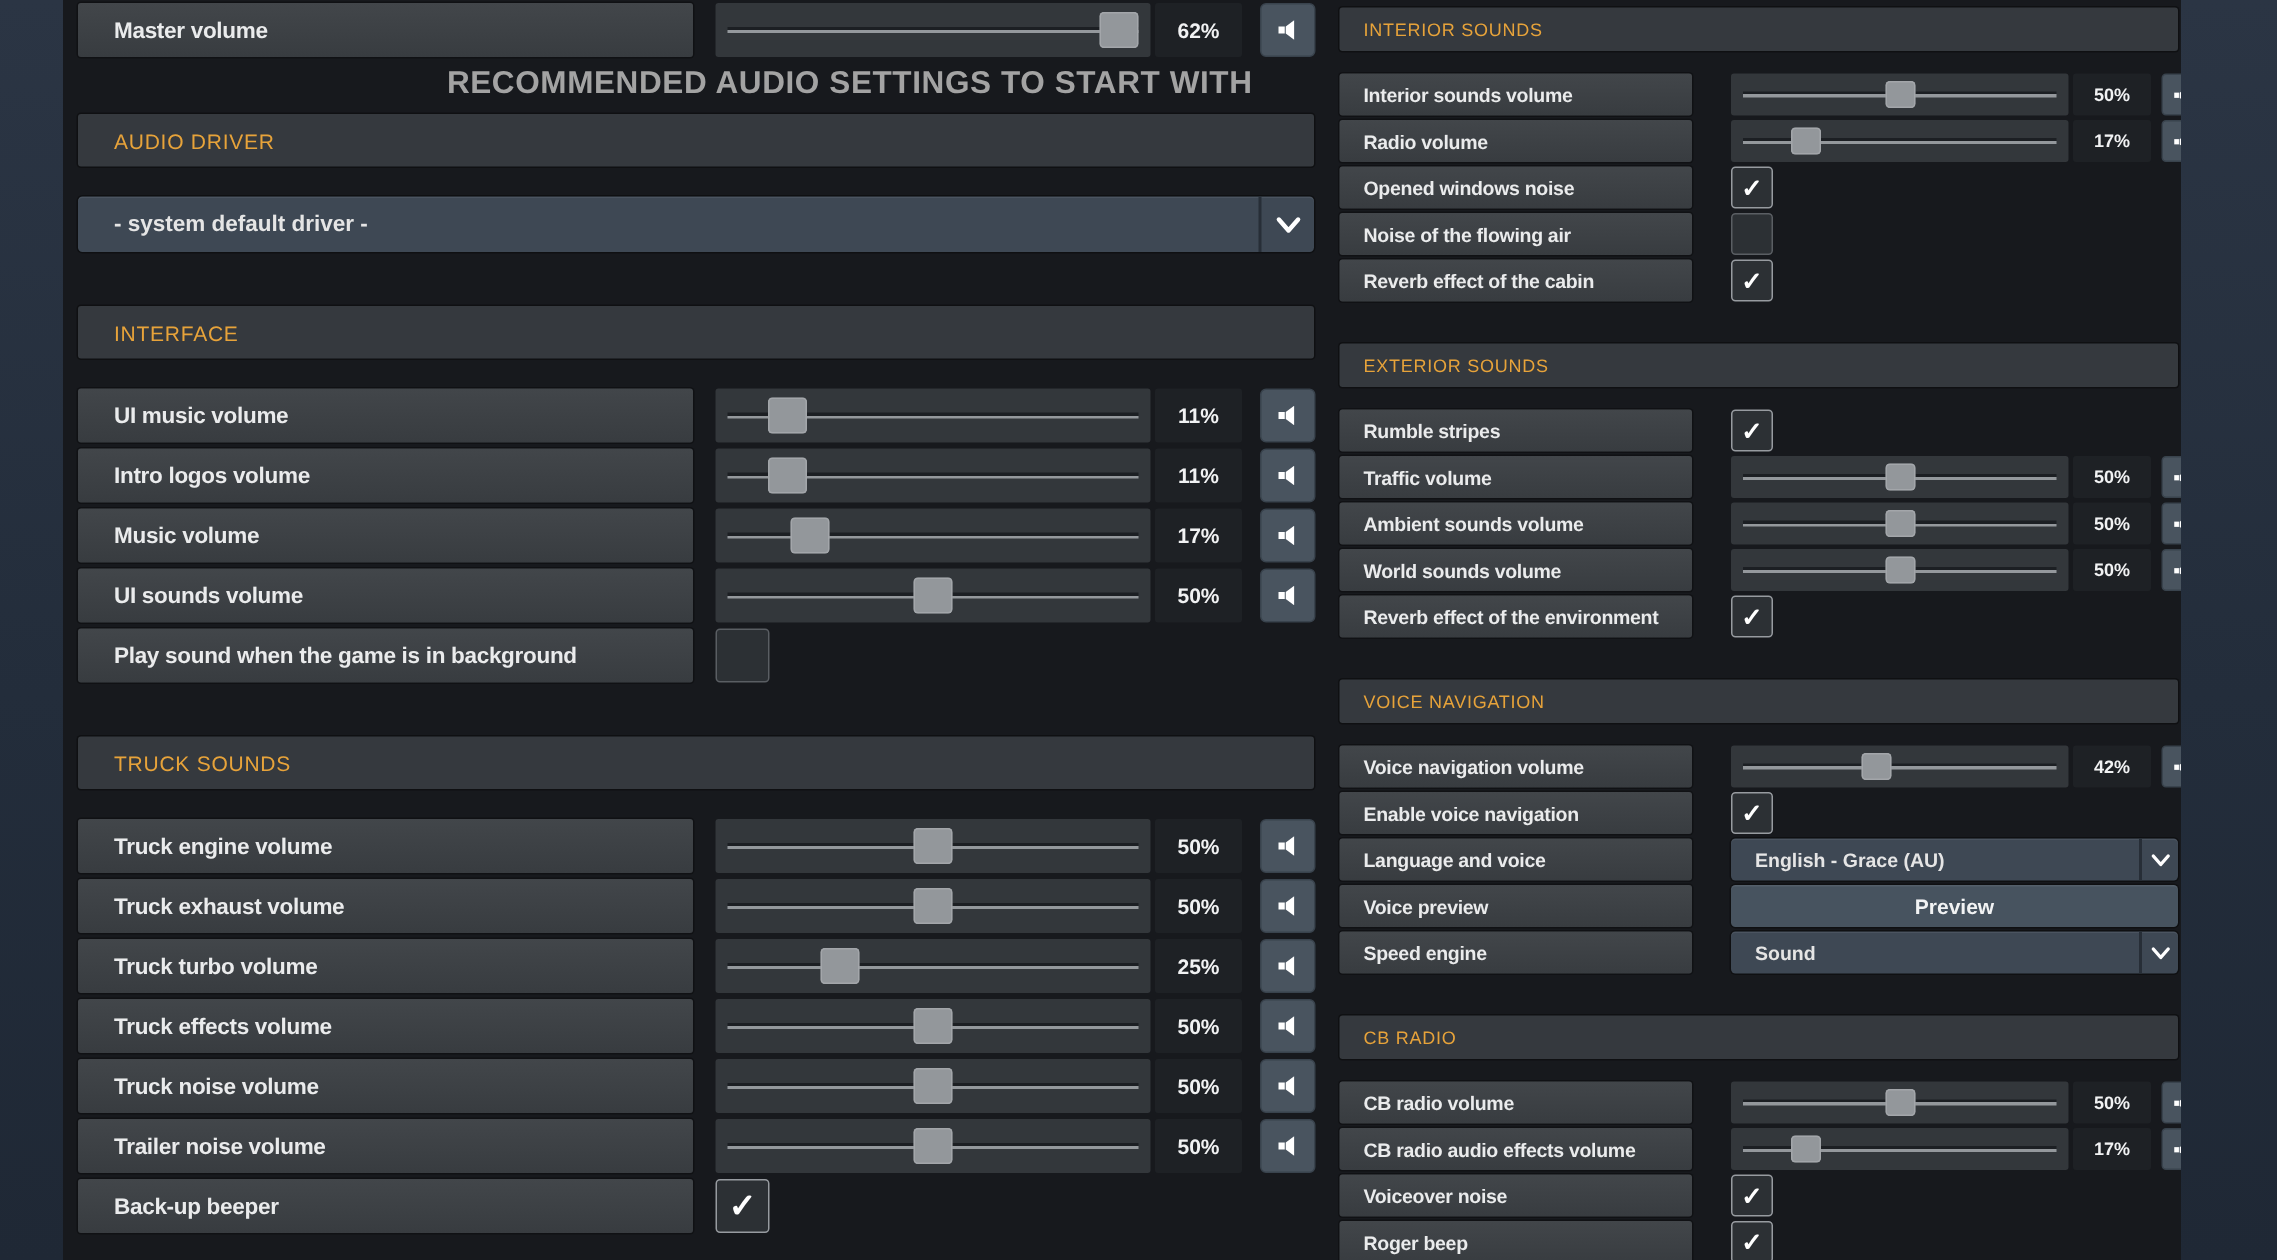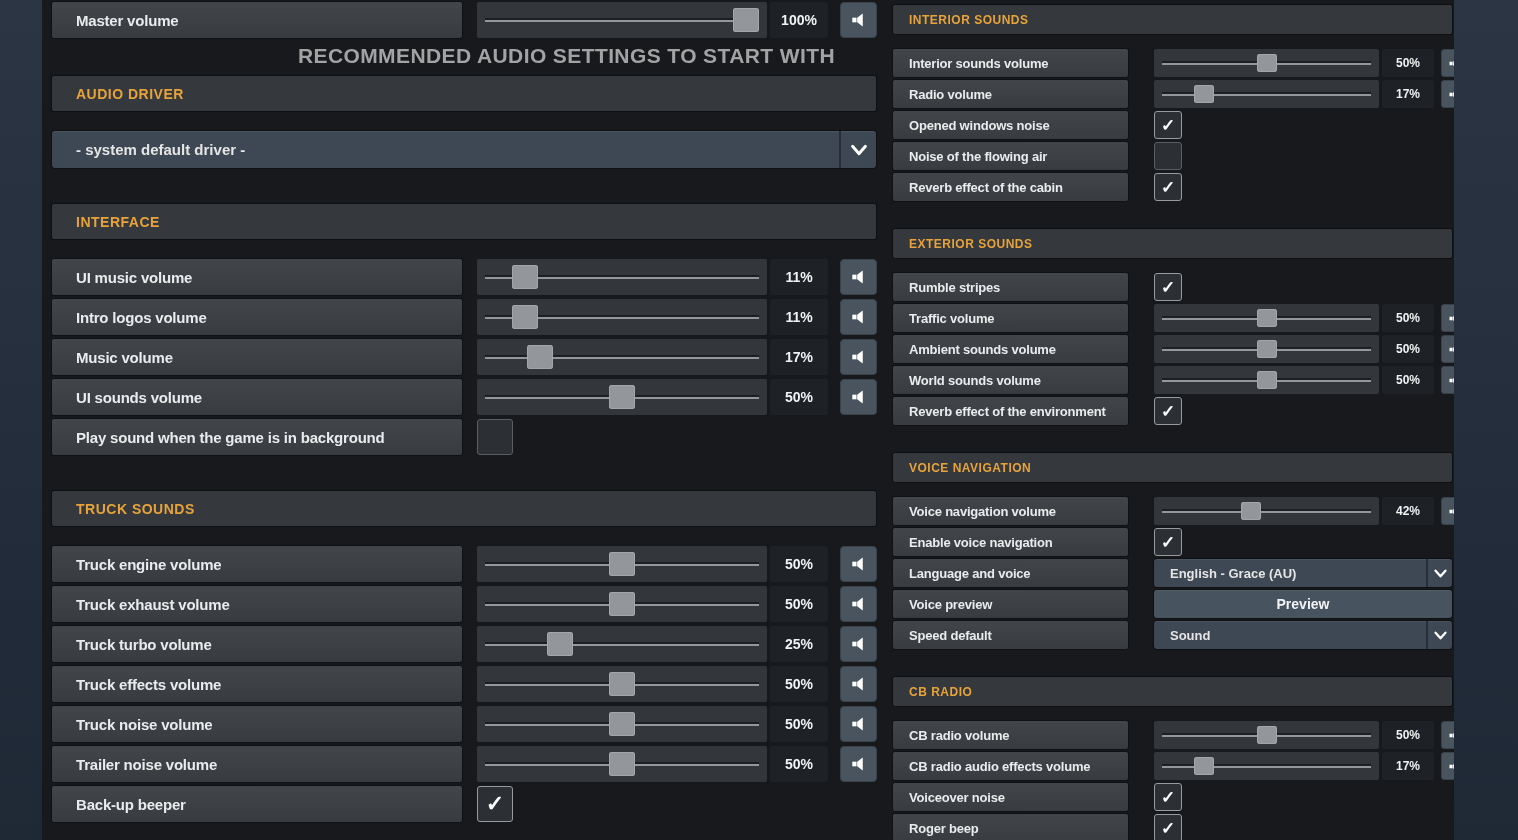--- a/index.html
+++ b/index.html
@@ -29,21 +29,21 @@
 
   .section { margin-bottom:var(--sec-mb); }
   .section-header {
     height:var(--hdr-h); margin-bottom:var(--hdr-mb);
     background:linear-gradient(180deg,#393d42,#323ardrk 0) #35393e;
     background:#35393e; border-radius:2px;
     display:flex; align-items:center; padding-left:var(--pad);
     box-shadow:0 0 0 1px rgba(0,0,0,.35);
   }
   .section-title {
-    color:#e7a33a; font-size:calc(var(--fs) - 1px); font-weight:700; letter-spacing:.5px;
+    color:#e7a33a; font-size:calc(var(--fs) - 1px); font-weight:400; letter-spacing:.5px;
   }
   .rows { display:flex; flex-direction:column; row-gap:var(--gap); }
 
   .row { display:flex; height:var(--row-h); align-items:stretch; }
   .label-box {
     width:var(--label-w); flex:none; margin-right:15px;
     background:linear-gradient(180deg,#42464a,#383c40); border-radius:2px;
     display:flex; align-items:center; padding-left:var(--pad);
     box-shadow:0 0 0 1px rgba(0,0,0,.3);
   }
@@ -120,21 +120,21 @@
   <div class="col col-left">
     <div id="master-slot">
         <div class="row">
     <div class="label-box">
       <span>Master volume</span>
     </div>
     <div class="slider">
       <div class="track"></div>
       <div class="handle" style="left: calc(8px + (100% - 16px - var(--hw)) * 1);"></div>
     </div>
-    <div class="pct">100%</div>
+    <div class="pct">62%</div>
     <div class="spk">
       <svg viewBox="0 0 24 24">
         <rect x="4" y="9.2" width="5" height="5.6" fill="#ffffff"></rect>
         <polygon points="9.8,9.2 16.5,4.2 16.5,19.8 9.8,14.8" fill="#ffffff"></polygon>
       </svg>
     </div>
   </div>
       </div>
     <div class="banner">RECOMMENDED AUDIO SETTINGS TO START WITH</div>
     <div id="left-sections">
@@ -526,21 +526,21 @@
     </div>
   </div>
             <div class="row">
     <div class="label-box">
       <span>Voice preview</span>
     </div>
     <button class="push-button">Preview</button>
   </div>
             <div class="row">
     <div class="label-box">
-      <span>Speed default</span>
+      <span>Speed engine</span>
     </div>
     <div class="dropdown">
       <span class="dd-value">Sound</span>
       <span class="dd-chevron">
         <svg viewBox="0 0 24 24" fill="none" stroke="#ffffff" stroke-width="3.2" stroke-linecap="round" stroke-linejoin="round">
           <path d="M5 8 L12 16 L19 8"></path>
         </svg>
       </span>
     </div>
   </div>

